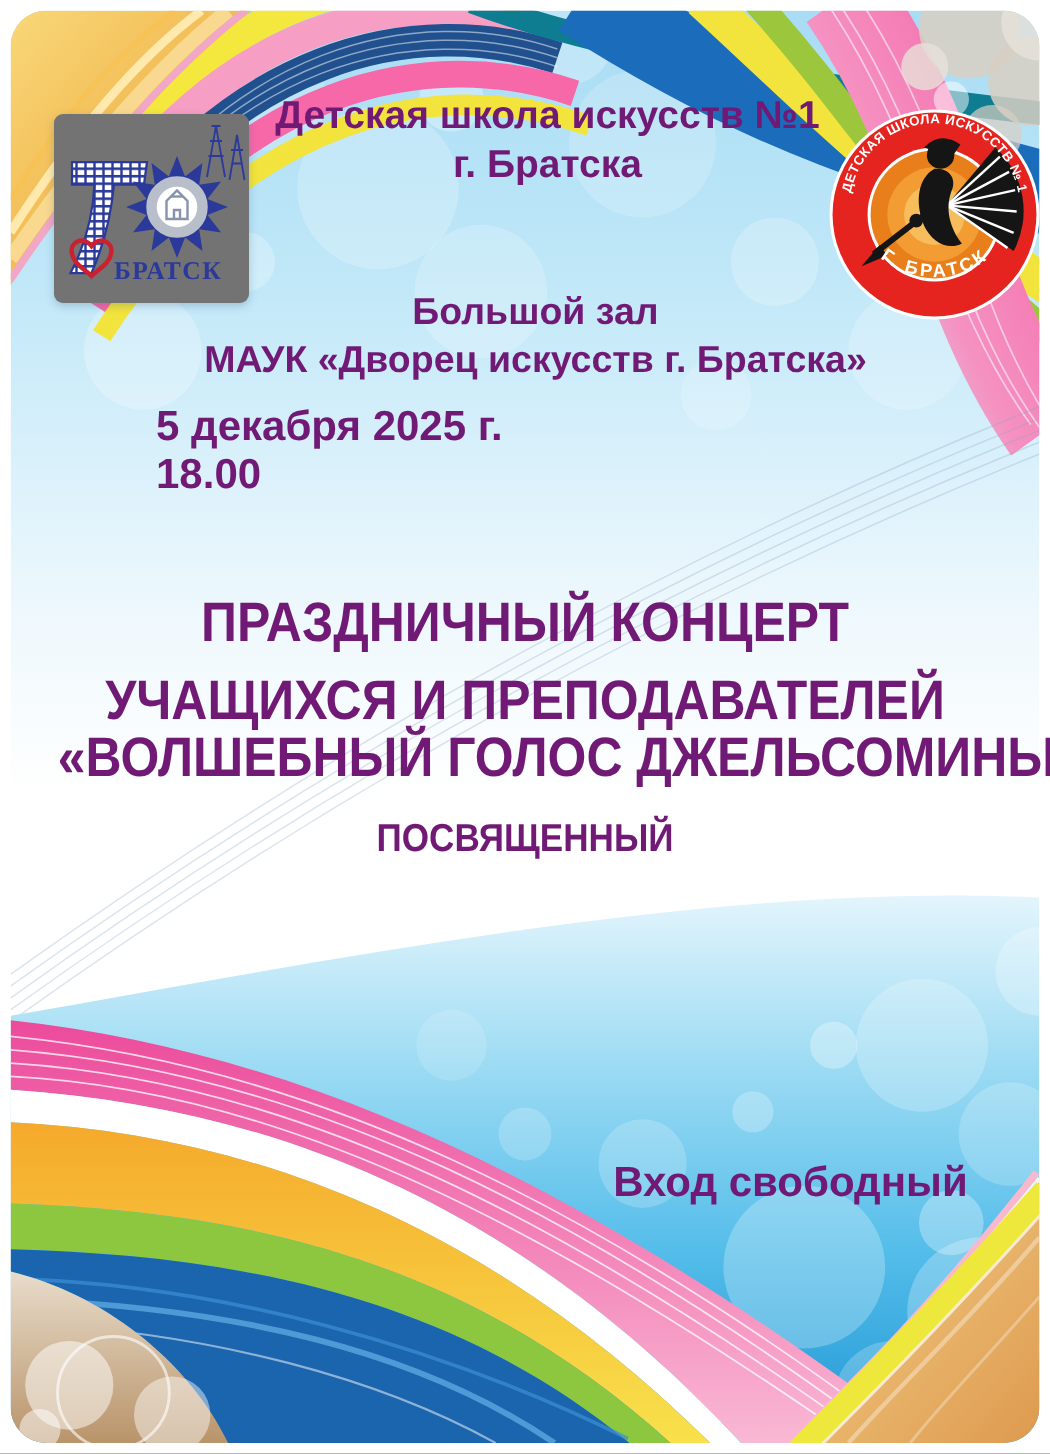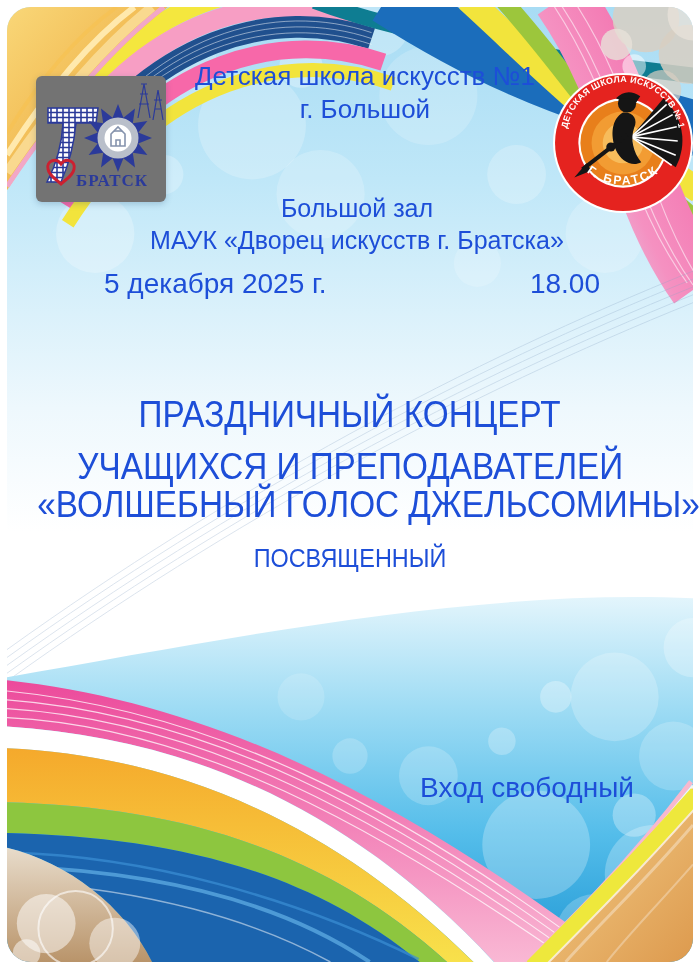--- a/index.html
+++ b/index.html
@@ -1,30 +1,30 @@
 <!DOCTYPE html>
 <html><head>
 <meta charset="utf-8">
 <style>
   html,body{margin:0;padding:0;background:#888;}
   .poster{position:relative;width:700px;height:969px;background:#ffffff;overflow:hidden;
           font-family:"Liberation Sans","DejaVu Sans",sans-serif;}
   .art{position:absolute;inset:7px;border-radius:24px;overflow:hidden;}
   .art svg{display:block;width:100%;height:100%;}
-  .red{color:#1d4ed8;font-weight:normal;}
+  .red{color:#701a75;font-weight:bold;}
   .abs{position:absolute;}
   .ctr{text-align:center;}
   .cond{display:inline-block;transform:scaleX(.9);transform-origin:50% 50%;white-space:nowrap;}
   
   .school-header{top:60px;left:130px;width:470px;font-size:26px;line-height:33px;}
   
   .venue{top:192px;left:10px;width:694px;font-size:25px;line-height:32px;}
   
   .daterow{top:268px;left:0;width:700px;display:flex;justify-content:space-between;
-           box-sizing:border-box;padding:0 100px 0 104px;font-size:28px;}
+           box-sizing:border-box;padding:0 100px 0 104px;font-size:28px;flex-direction:column;}
   
   .title-block{top:396px;left:0;width:700px;}
   .title-block .big{font-size:37px;line-height:38px;}
   .title-block .l1{margin-bottom:14px;}
   .title-block .l2{}
   .title-block .l3{margin-bottom:20px;}
   .title-block .small{font-size:26px;line-height:28px;}
   .title-block .l4{margin-bottom:4px;}
   
   .admission{top:772px;left:377px;width:300px;font-size:28px;}
@@ -278,21 +278,21 @@
         <textPath href="#arcTop" startOffset="50%" text-anchor="middle">ДЕТСКАЯ ШКОЛА ИСКУССТВ № 1</textPath>
       </text>
       <text font-size="12" font-weight="bold" fill="#ffffff" letter-spacing="2">
         <textPath href="#arcBot" startOffset="50%" text-anchor="middle">Г. БРАТСК</textPath>
       </text>
     </svg>
   </div>
 
   <div class="abs ctr red school-header">
     <div>Детская школа искусств №1</div>
-    <div>г. Большой</div>
+    <div>г. Братска</div>
   </div>
 
   <div class="abs ctr red venue">
     <div>Большой зал</div>
     <div>МАУК «Дворец искусств г. Братска»</div>
   </div>
 
   <div class="abs red daterow">
     <span>5 декабря 2025 г.</span>
     <span>18.00</span>

